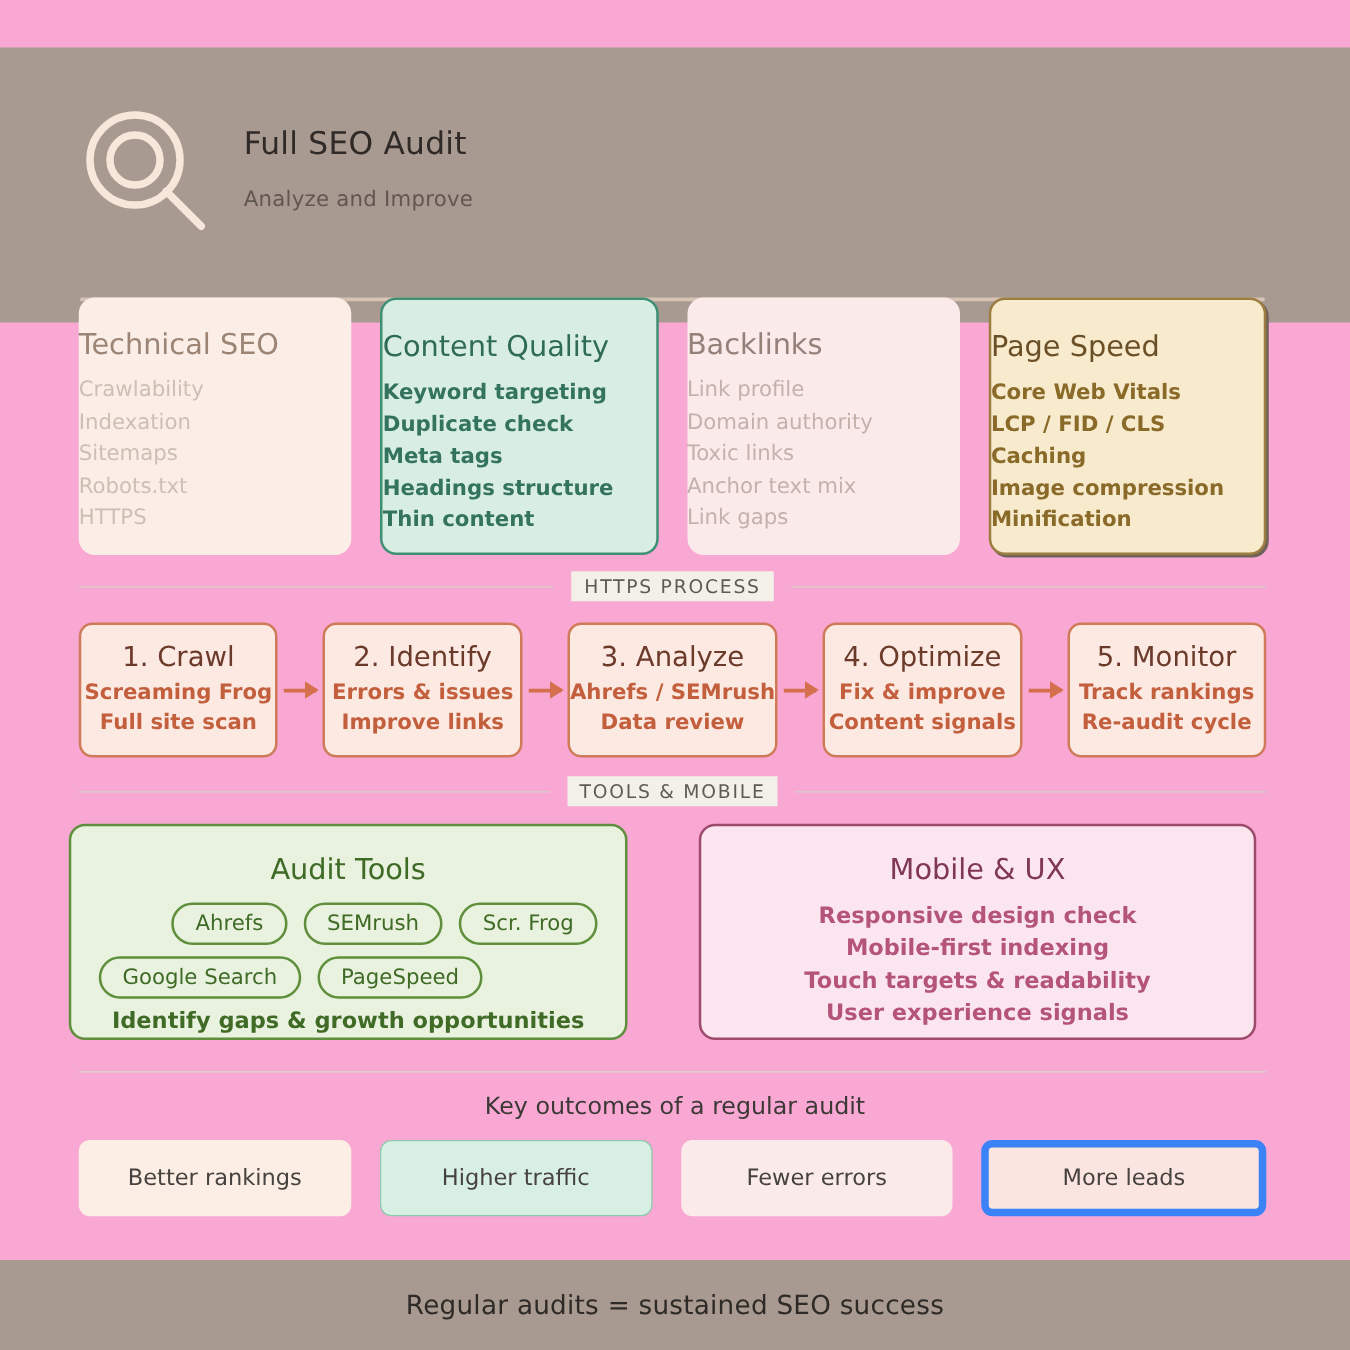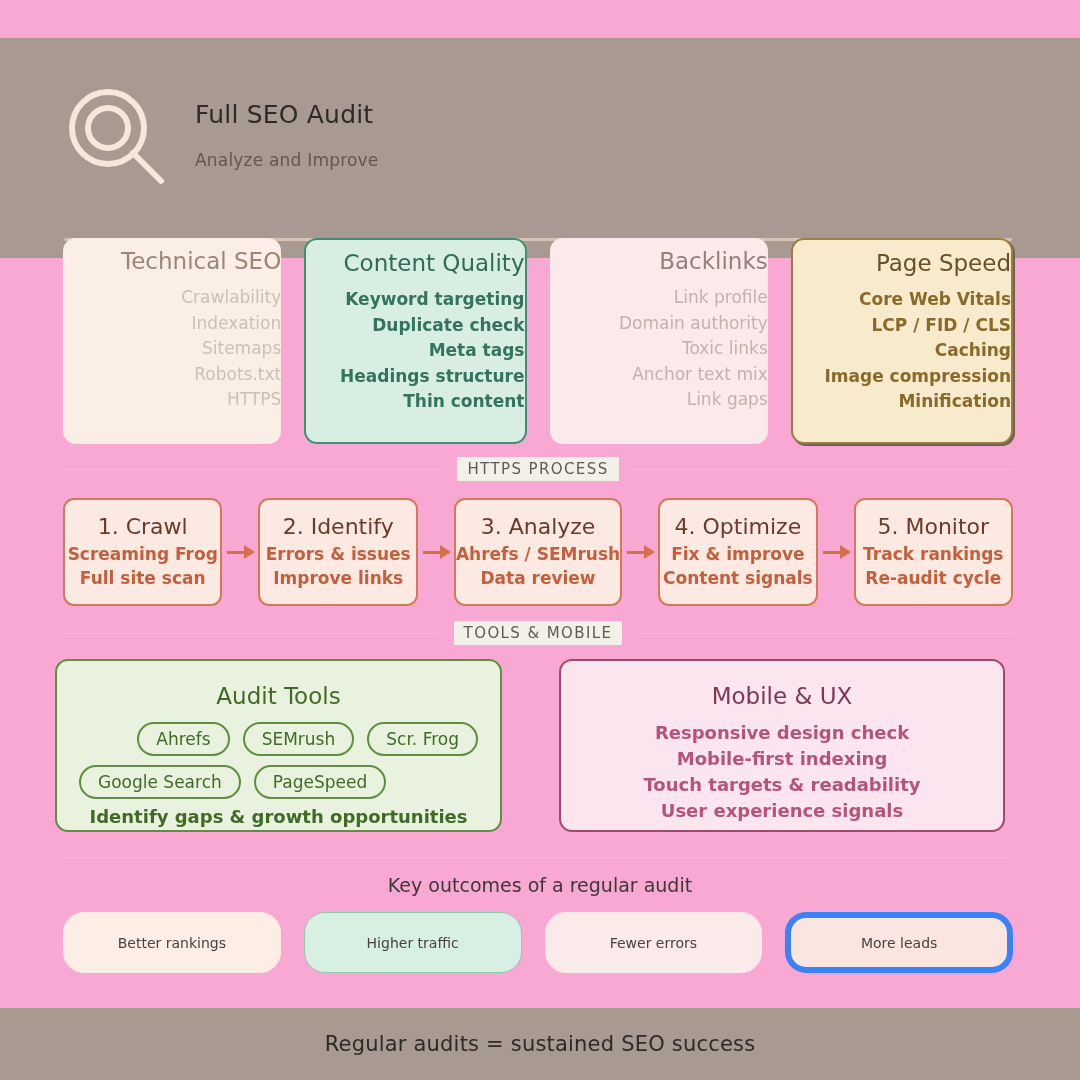--- a/index.html
+++ b/index.html
@@ -73,22 +73,22 @@
     left: 63px;
     top: 238px;
     width: 950px;
     height: 206px;
     display: flex;
     gap: 23px;
   }
   .card {
     flex: 1 1 0;
     border-radius: 13px;
-    padding-top: 10px;
-    text-align: right;
+    padding-top: 25px;
+    text-align: left;
   }
   .card-title {
     font-size: 23px;
     line-height: 1.15;
     margin-bottom: 11px;
     font-weight: normal;
   }
   .card-item {
     font-size: 17px;
     line-height: 25.5px;
@@ -292,25 +292,25 @@
     position: absolute;
     left: 63px;
     top: 912px;
     width: 950px;
     height: 61px;
     display: flex;
     gap: 23px;
   }
   .chip {
     flex: 1 1 0;
-    border-radius: 21px;
+    border-radius: 9px;
     display: flex;
     align-items: center;
     justify-content: center;
-    font-size: 14px;
+    font-size: 18px;
     color: #46423f;
     white-space: nowrap;
   }
   .chip.c0 { background: #fceee4; border: 1px solid #fceee4; }
   .chip.c1 { background: #d8efe4; border: 1px solid #8fc9ae; }
   .chip.c2 { background: #fbeaea; border: 1px solid #fbeaea; }
   .chip.c3 { background: #fae5e0; border: 6px solid #3b82f6; }
 
   
   .footer-band {

